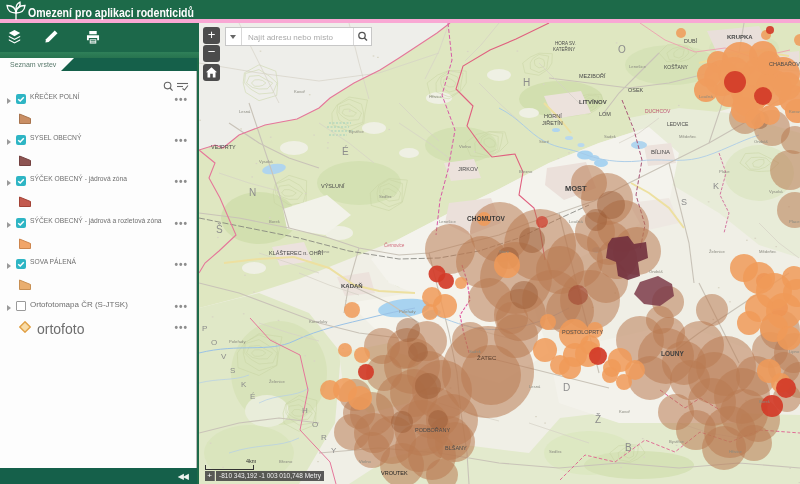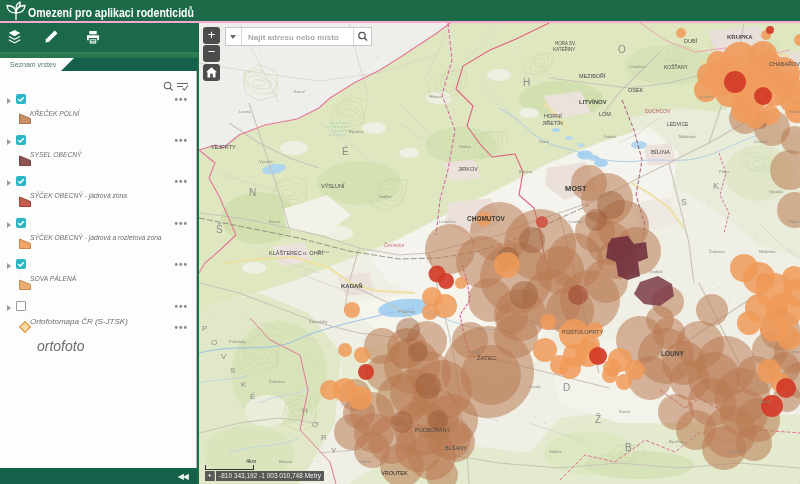--- a/index.html
+++ b/index.html
@@ -1,52 +1,52 @@
 <!DOCTYPE html>
 <html><head>
 <meta charset="utf-8">
 <style>
 * { margin:0; padding:0; box-sizing:border-box; }
 html,body { width:800px; height:484px; overflow:hidden; font-family:"Liberation Sans", sans-serif; }
 #app { position:relative; width:800px; height:484px; background:#fff; }
 
-#header { position:absolute; left:0; top:0; width:800px; height:23px; background:#1d6a49; border-bottom:2px solid #f9a8d4; }
+#header { position:absolute; left:0; top:0; width:800px; height:23px; background:#1d6a49; border-bottom:4px solid #f9a8d4; }
 #logo { position:absolute; left:4px; top:1px; }
 
 #sidebar { position:absolute; left:0; top:23px; width:199px; height:461px; background:#1d6a49; }
 #toolbar { position:absolute; left:0; top:0; width:199px; height:29px; background:#1c684a; }
 #strip { position:absolute; left:0; top:29px; width:199px; height:6px; background:linear-gradient(#2f8059,#27734f); }
 .tbicon { position:absolute; top:6px; }
 
 #tabrow { position:absolute; left:0; top:35px; width:197px; height:13px; background:#15604a; }
 #tab { position:absolute; left:0; top:0; width:61px; height:13px; background:#fdfdfd; }
 #tab:after { content:""; position:absolute; right:-13px; top:0; border-left:13px solid #fdfdfd; border-bottom:13px solid transparent; height:0; width:0; }
 #tab .txt { position:absolute; left:10px; top:3px; font-size:7px; color:#5a7a6d; white-space:nowrap; }
 
 #panel { position:absolute; left:0; top:48px; width:197px; height:397px; background:#fdfdfd; border-right:1px solid #b9bdb9; }
 #panelicons { position:absolute; right:7px; top:8px; }
 .lrow { position:absolute; left:0; width:197px; height:14px; }
 .lrow .arrow { position:absolute; left:7px; top:5px; width:0; height:0; border-left:4px solid #9a9a9a; border-top:3px solid transparent; border-bottom:3px solid transparent; }
 .cb { position:absolute; left:16px; top:1px; width:10px; height:10px; background:#2eb5c4; border-radius:2px; }
 .cb svg { position:absolute; left:0; top:0; }
 .cbu { position:absolute; left:16px; top:1px; width:10px; height:10px; background:#fff; border:1px solid #9a9a9a; border-radius:1px; }
-.lrow .name { position:absolute; left:30px; top:17px; font-size:6.7px; color:#6e6e6e; white-space:nowrap; letter-spacing:0;font-style:italic; }
+.lrow .name { position:absolute; left:30px; top:0; font-size:6.7px; color:#6e6e6e; white-space:nowrap; letter-spacing:0; }
 .dots { position:absolute; right:9px; top:1px; color:#8d8d8d; font-size:10px; font-weight:bold; letter-spacing:1px; }
 .swatch { position:absolute; left:19px; }
 
 #sidebottom { position:absolute; left:0; top:445px; width:197px; height:16px; background:#15604a; }
 #sidebottom .col { position:absolute; right:9px; top:3.5px; color:#eef4f0; font-size:8px; letter-spacing:-1px; }
 
 #map { position:absolute; left:199px; top:23px; width:601px; height:461px; background:#eff0e6; overflow:hidden; }
 
 .mbtn { position:absolute; width:17px; height:17px; background:#4c4c4c; color:#fff; text-align:center; border-radius:3px; }
 #zoomin { left:4px; top:4px; font-size:13px; font-weight:normal; line-height:16px; }
 #zoomout { left:4px; top:22px; font-size:13px; font-weight:normal; line-height:14px; }
 #homebtn { left:4px; top:41px; }
-#search { position:absolute; left:26px; top:4px; width:147px; height:19px; background:#fff; border:1px solid #c7c7c7;font-weight:bold; }
+#search { position:absolute; left:26px; top:4px; width:147px; height:19px; background:#fff; border:1px solid #c7c7c7; }
 #search .dd { position:absolute; left:0; top:0; width:16px; height:17px; border-right:1px solid #d8d8d8; }
 #search .dd:after { content:""; position:absolute; left:4px; top:7px; border-top:4px solid #666; border-left:3.5px solid transparent; border-right:3.5px solid transparent; }
 #search .ph { position:absolute; left:22px; top:5px; font-size:8px; color:#a9a9a9; white-space:nowrap; }
 #search .sbtn { position:absolute; right:0; top:0; width:18px; height:17px; border-left:1px solid #d8d8d8; }
 #coords { position:absolute; left:17px; bottom:3px; height:10px; background:rgba(68,68,68,0.88); color:#f2f2f2; font-size:6.5px; line-height:10px; padding:0 3px; white-space:nowrap; }
 #coordplus { position:absolute; left:-11px; top:0; width:10px; height:10px; background:rgba(68,68,68,0.88); color:#fff; font-size:8px; text-align:center; line-height:10px; border-right:1px solid #777; }
 #scalebar { position:absolute; left:6px; bottom:14px; width:49px; height:5px; border-left:1px solid #333; border-right:1px solid #333; border-bottom:1px solid #333; }
 #scalelabel { position:absolute; left:47px; bottom:20px; font-size:5.5px; color:#333; }
 </style>
 </head>

